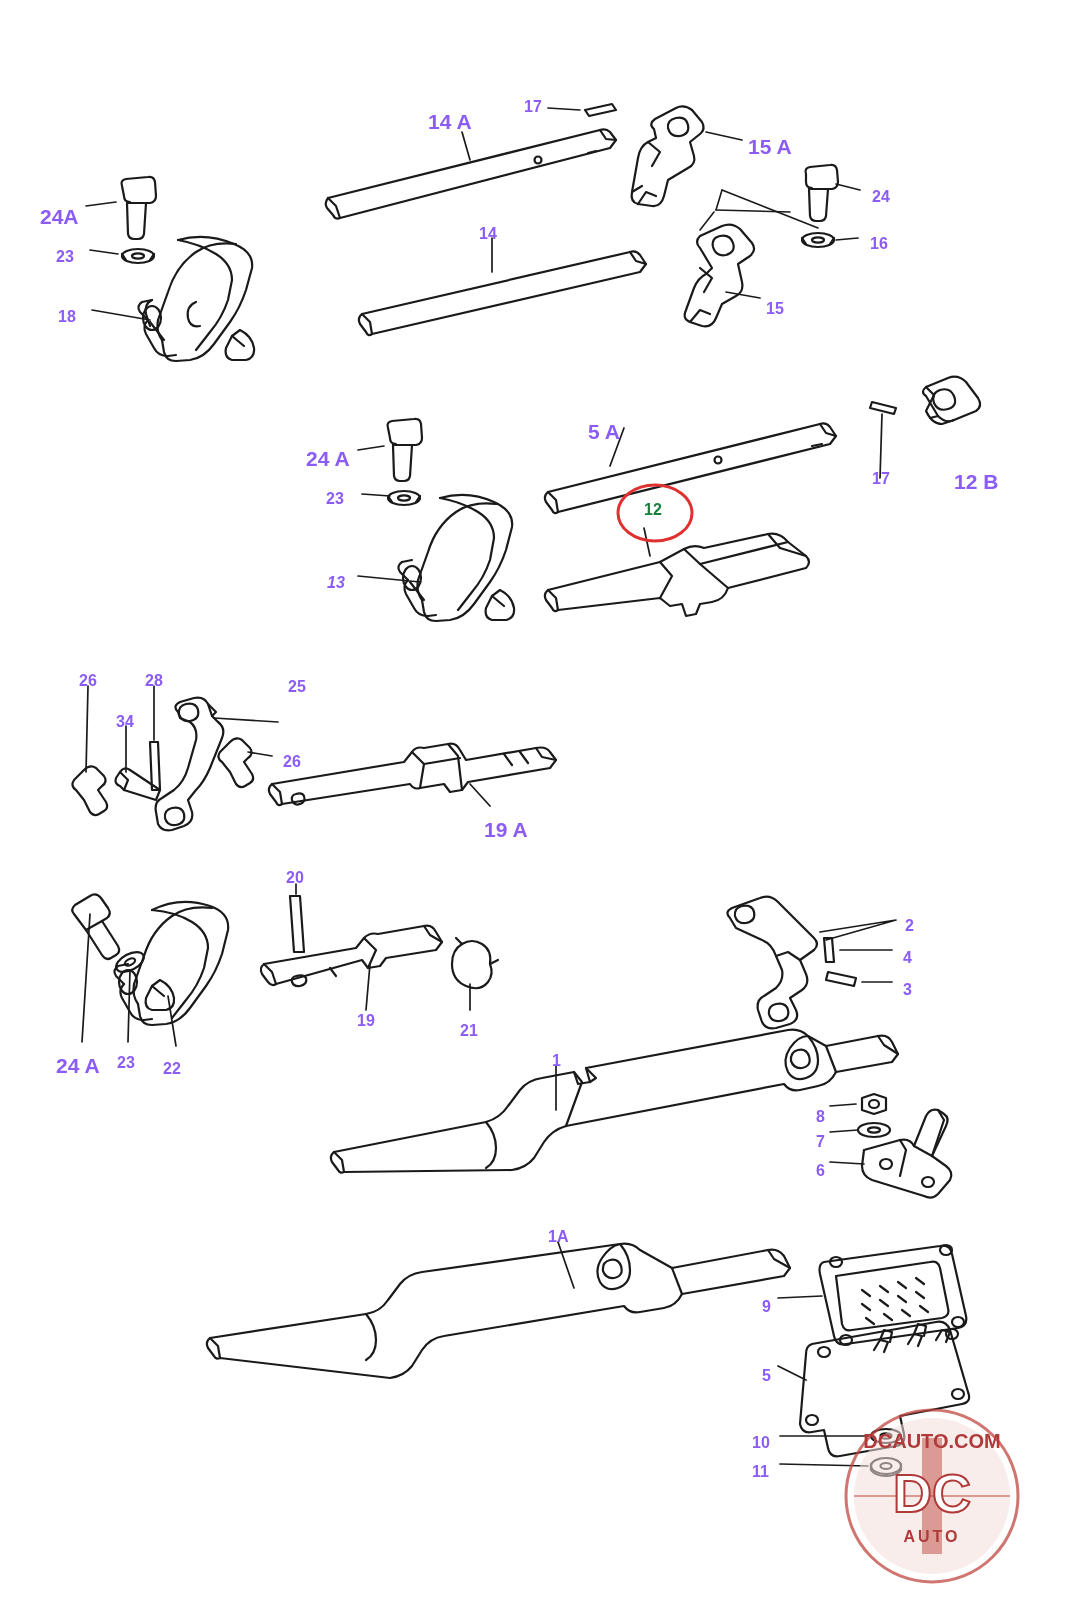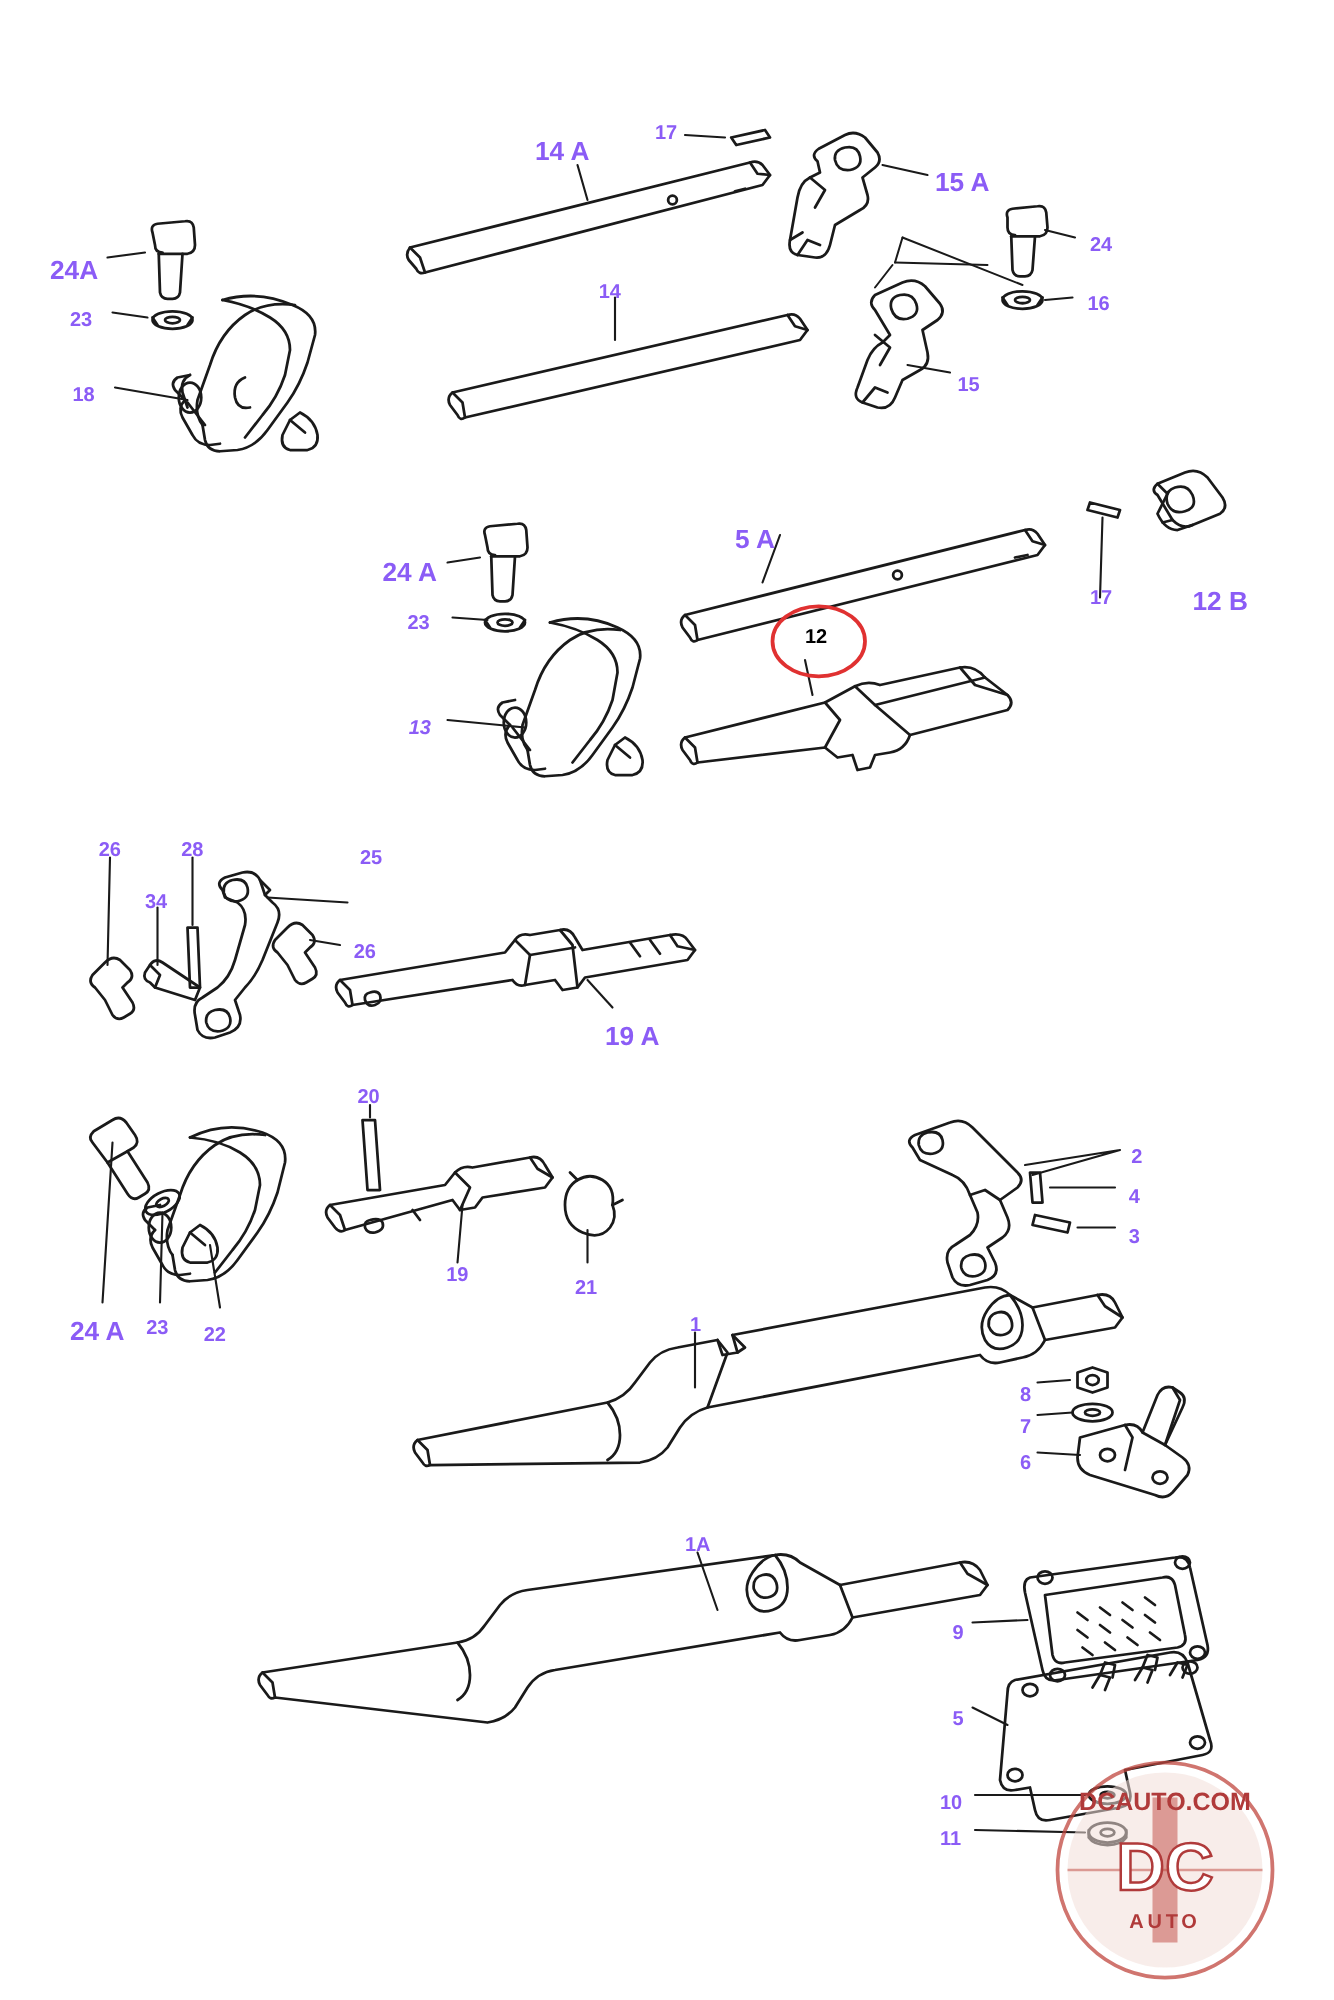--- a/index.html
+++ b/index.html
@@ -370,21 +370,21 @@
     <div class="lbl sz1" style="left: 56px; top: 248px;">23</div>
     <div class="lbl sz1" style="left: 870px; top: 235px;">16</div>
     <div class="lbl sz1" style="left: 479px; top: 225px;">14</div>
     <div class="lbl sz1" style="left: 766px; top: 300px;">15</div>
     <div class="lbl sz1" style="left: 58px; top: 308px;">18</div>
     <div class="lbl sz2" style="left: 588px; top: 420px;">5 A</div>
     <div class="lbl sz2" style="left: 306px; top: 447px;">24 A</div>
     <div class="lbl sz1" style="left: 872px; top: 470px;">17</div>
     <div class="lbl sz2" style="left: 938px; top: 470px; margin-left: 16px;">12 B</div>
     <div class="lbl sz1" style="left: 326px; top: 490px;">23</div>
-    <div class="lbl sz1" style="left: 644px; top: 501px; color: #000000;">12</div>
+    <div class="lbl sz1" style="left: 644px; top: 501px; color: #15803d;">12</div>
     <div class="lbl sz1" style="left: 327px; top: 574px; font-style: italic;">13</div>
     <div class="lbl sz1" style="left: 79px; top: 672px;">26</div>
     <div class="lbl sz1" style="left: 145px; top: 672px;">28</div>
     <div class="lbl sz1" style="left: 116px; top: 713px;">34</div>
     <div class="lbl sz1" style="left: 288px; top: 678px; text-align: right;">25</div>
     <div class="lbl sz1" style="left: 283px; top: 753px;">26</div>
     <div class="lbl sz2" style="left: 484px; top: 818px;">19 A</div>
     <div class="lbl sz1" style="left: 286px; top: 869px;">20</div>
     <div class="lbl sz1" style="left: 905px; top: 917px;">2</div>
     <div class="lbl sz1" style="left: 903px; top: 949px;">4</div>

